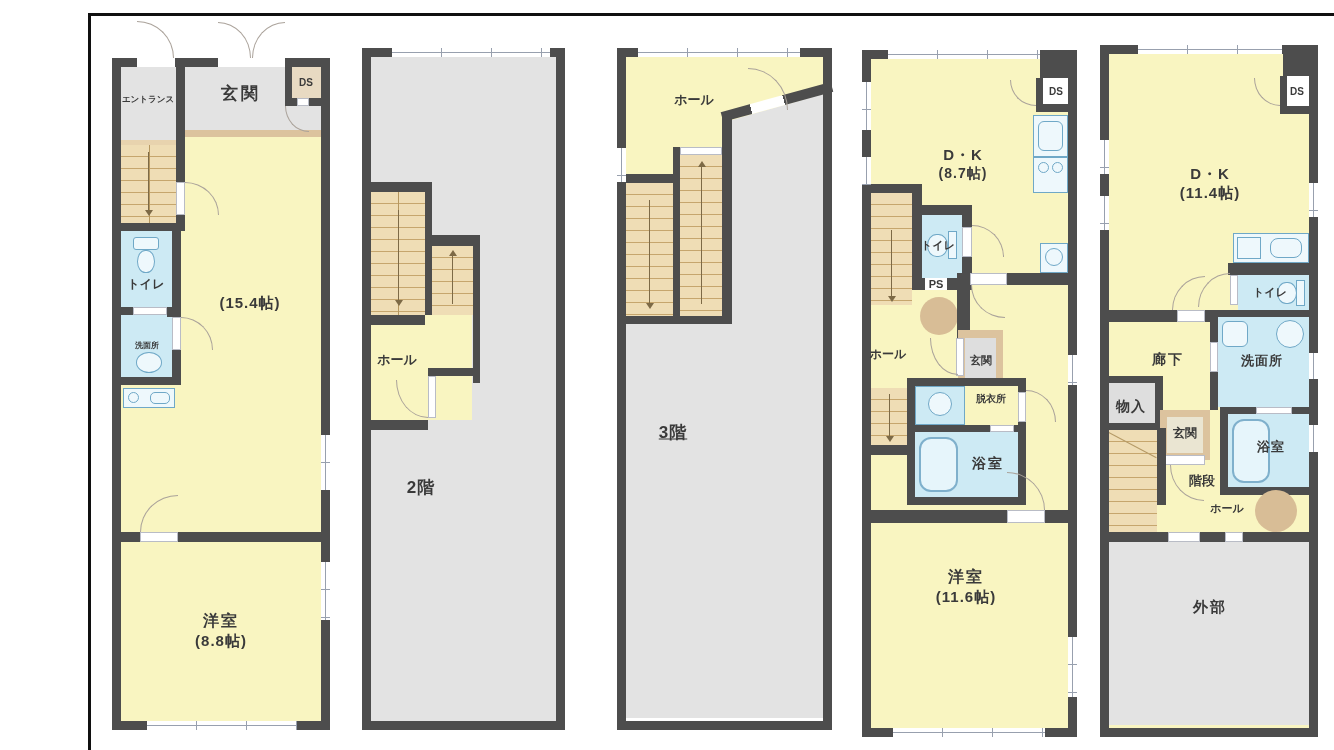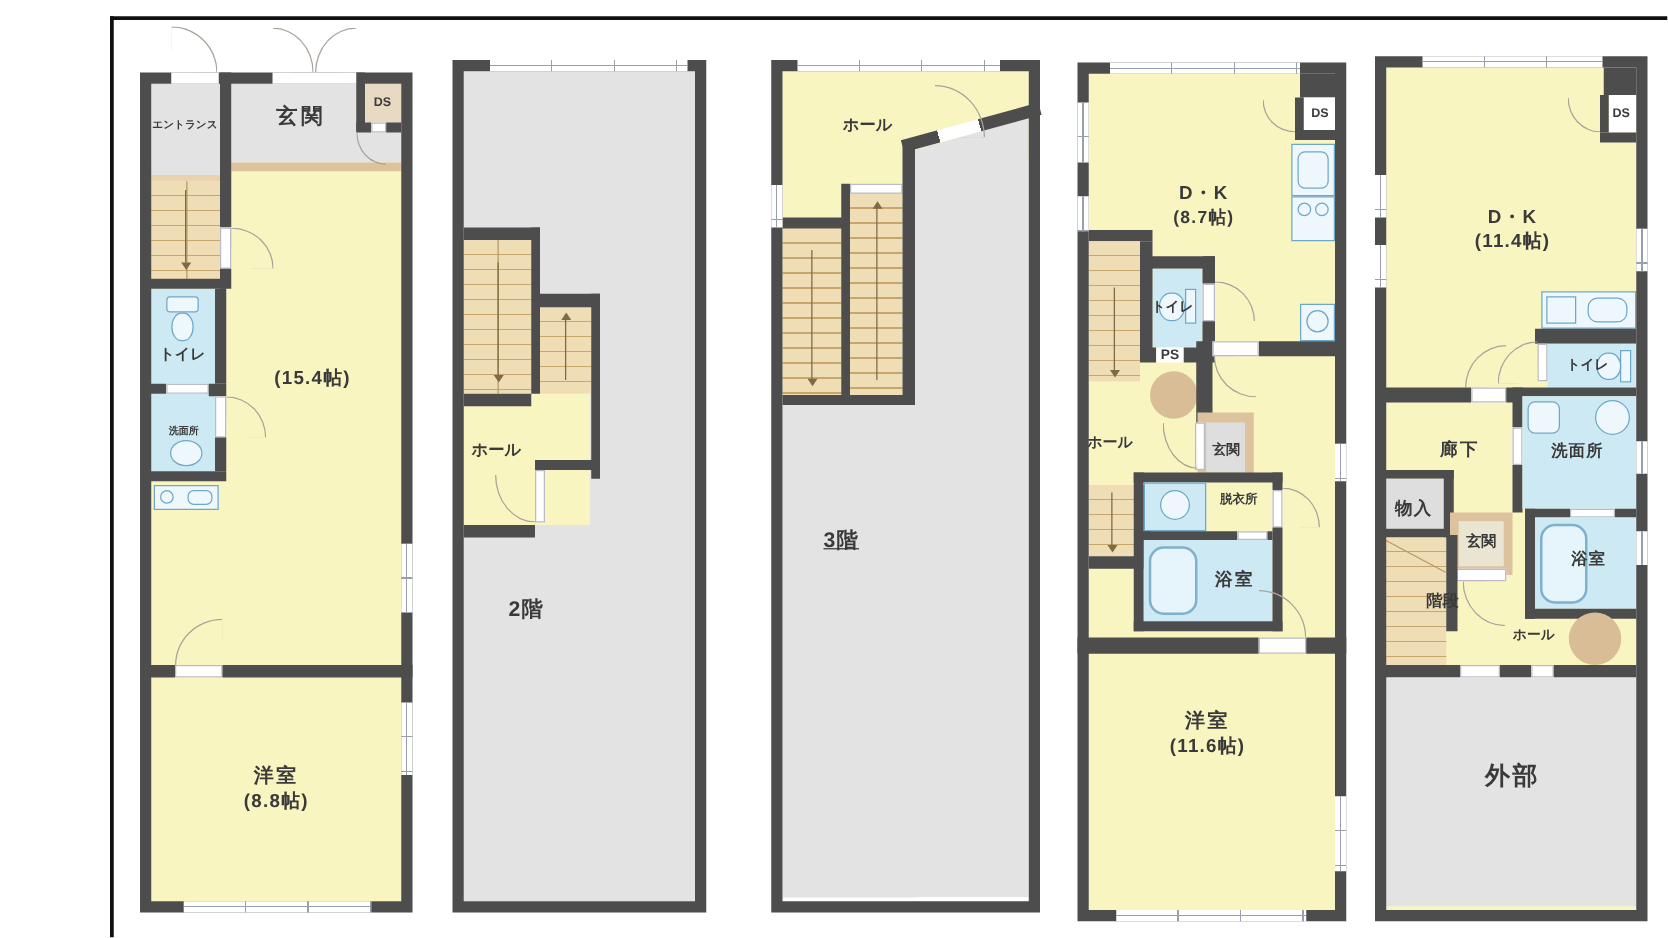--- a/index.html
+++ b/index.html
@@ -356,16 +356,16 @@
 
   <div class="lbl" style="left:1210px;top:174px;font-size:15px;">D・K</div>
   <div class="lbl" style="left:1210px;top:193px;font-size:15px;">(11.4帖)</div>
   <div class="lbl" style="left:1297px;top:91px;font-size:10px;letter-spacing:0;">DS</div>
   <div class="lbl" style="left:1270px;top:292px;font-size:11px;letter-spacing:0;">トイレ</div>
   <div class="lbl" style="left:1168px;top:360px;font-size:14px;letter-spacing:2px;">廊下</div>
   <div class="lbl" style="left:1262px;top:361px;font-size:13px;letter-spacing:1px;">洗面所</div>
   <div class="lbl" style="left:1131px;top:407px;font-size:14px;letter-spacing:1px;">物入</div>
   <div class="lbl" style="left:1185px;top:433px;font-size:12px;letter-spacing:0;">玄関</div>
   <div class="lbl" style="left:1271px;top:447px;font-size:13px;letter-spacing:1px;">浴室</div>
-  <div class="lbl" style="left:1132px;top:481px;font-size:13px;letter-spacing:0;padding-left:44px;">階段</div>
+  <div class="lbl" style="left:1180px;top:481px;font-size:13px;letter-spacing:0;padding-left:44px;">階段</div>
   <div class="lbl" style="left:1227px;top:508px;font-size:11px;letter-spacing:0;">ホール</div>
-  <div class="lbl" style="left:1210px;top:621px;font-size:20px;letter-spacing:2px;font-family:Liberation Mono, monospace;">外部</div>
+  <div class="lbl" style="left:1210px;top:607px;font-size:15px;letter-spacing:2px;font-family:Liberation Mono, monospace;">外部</div>
 </div>
 
 </body></html>

